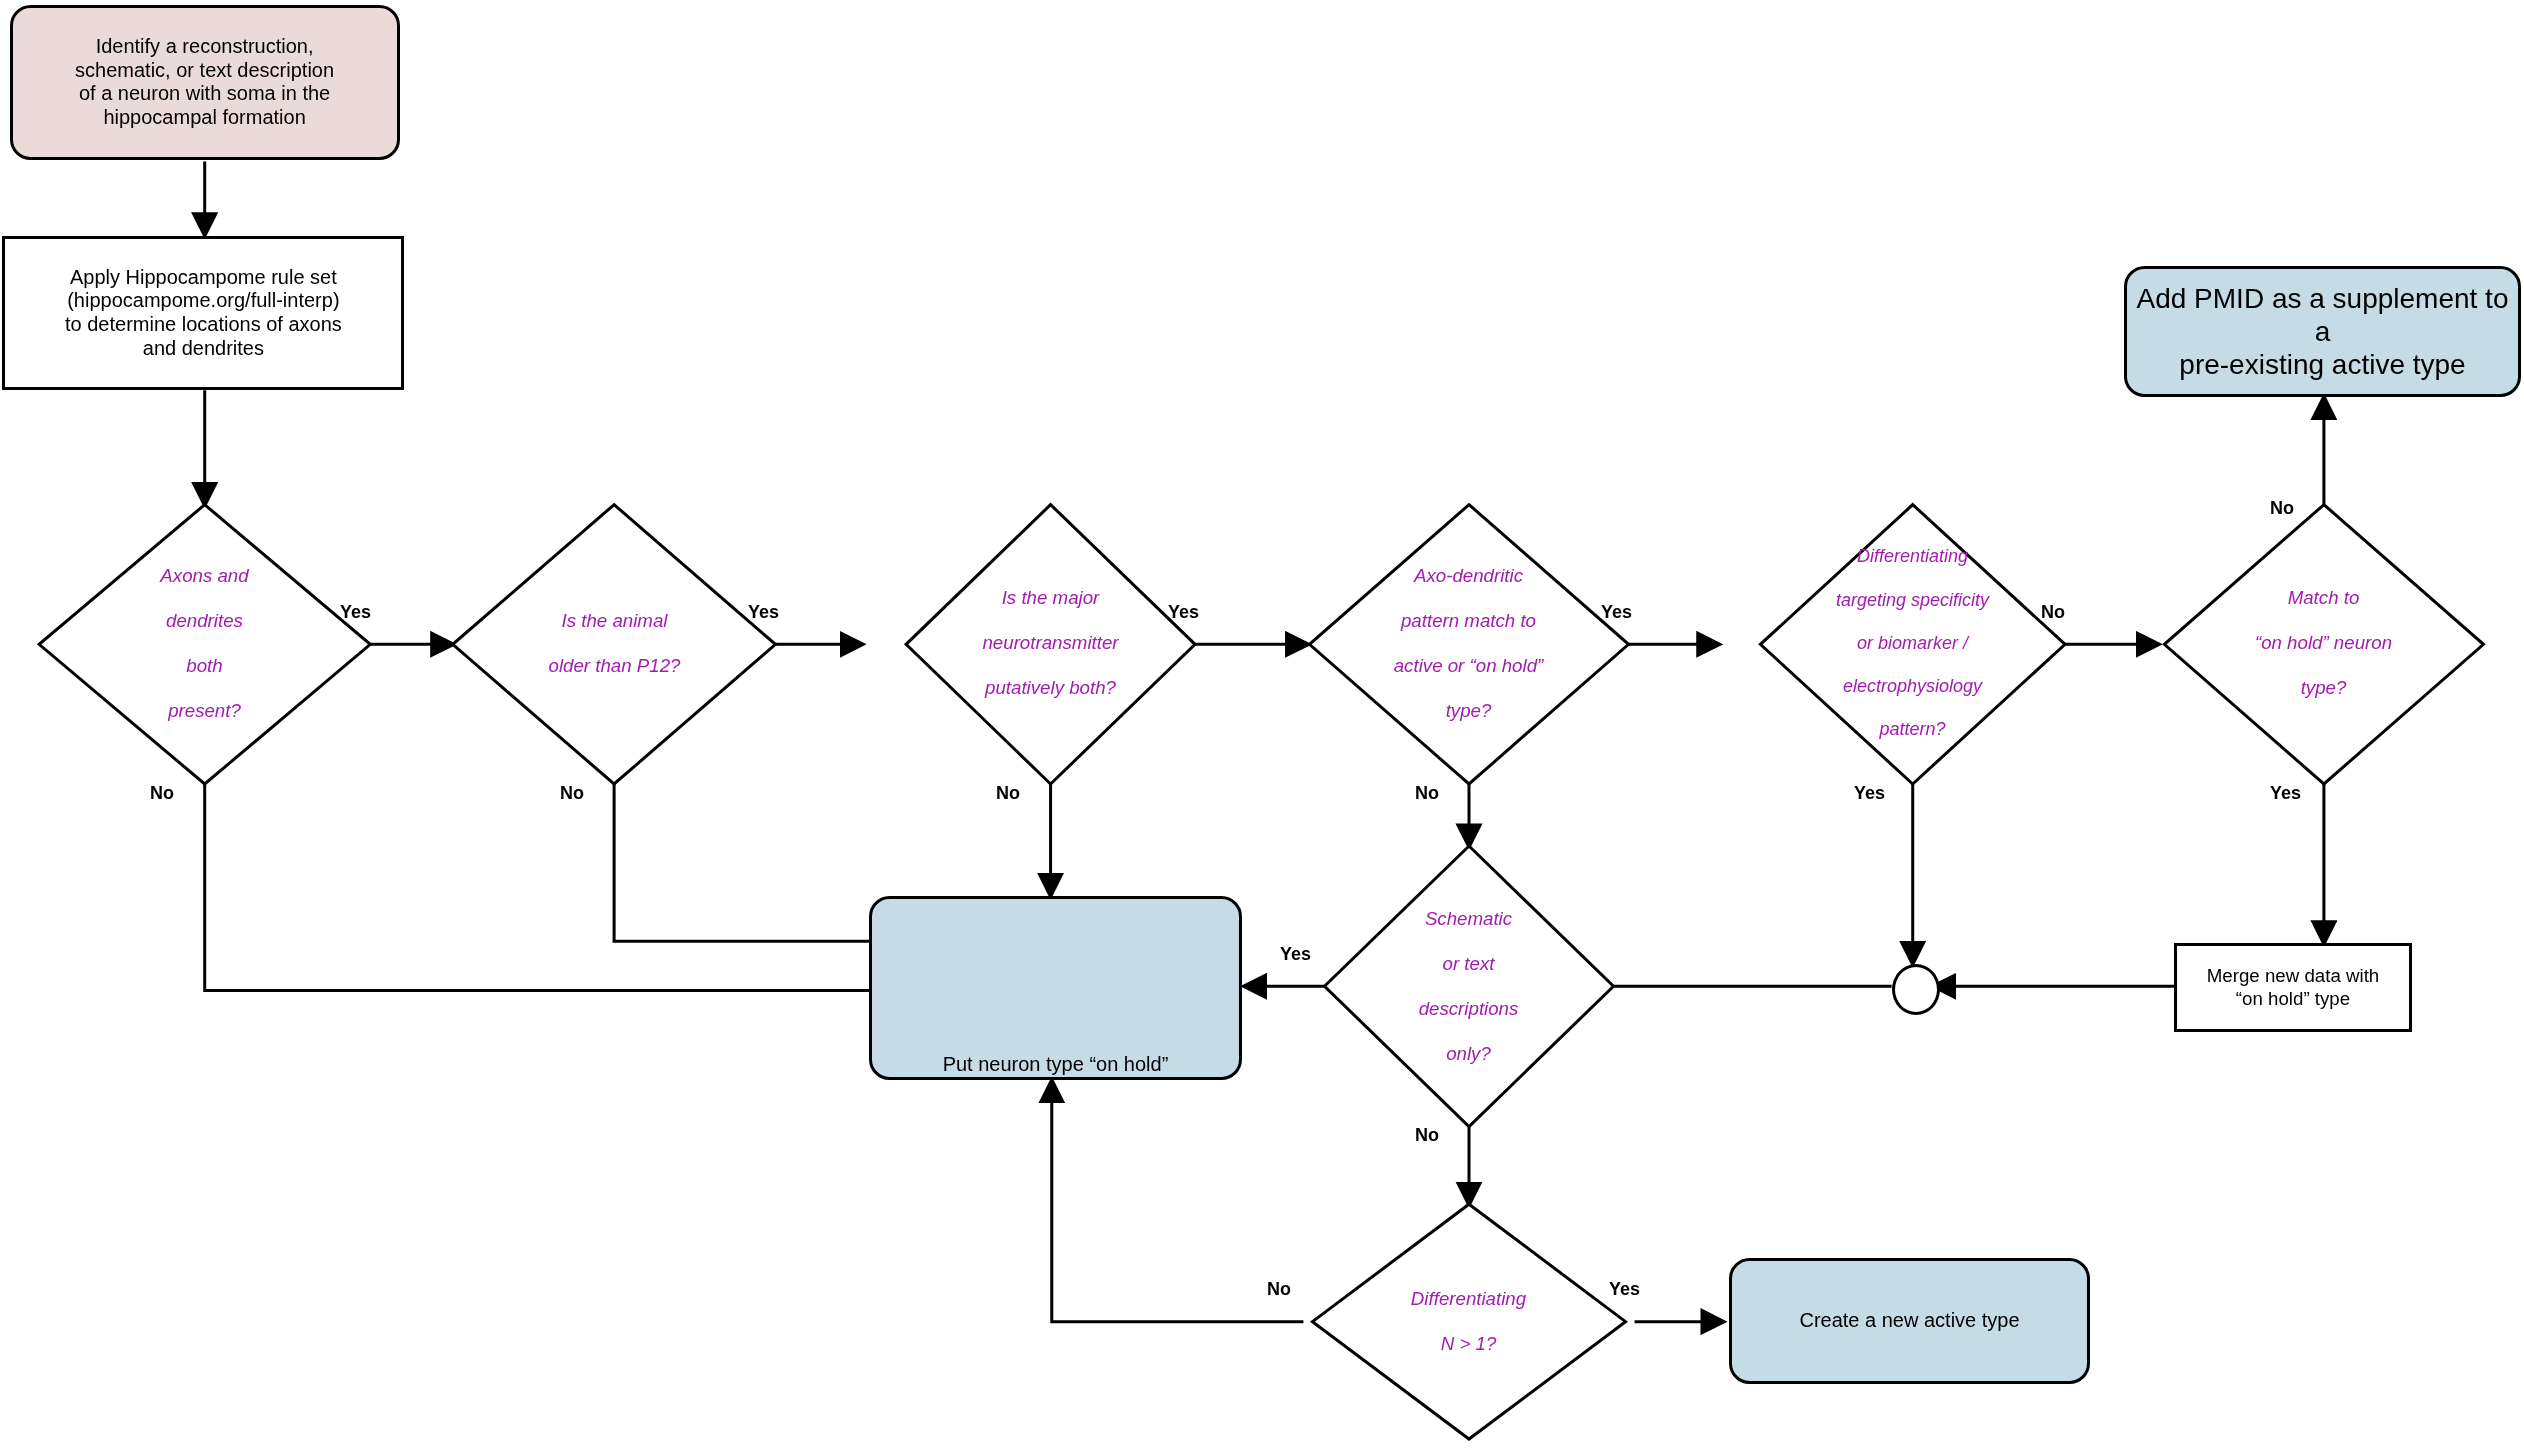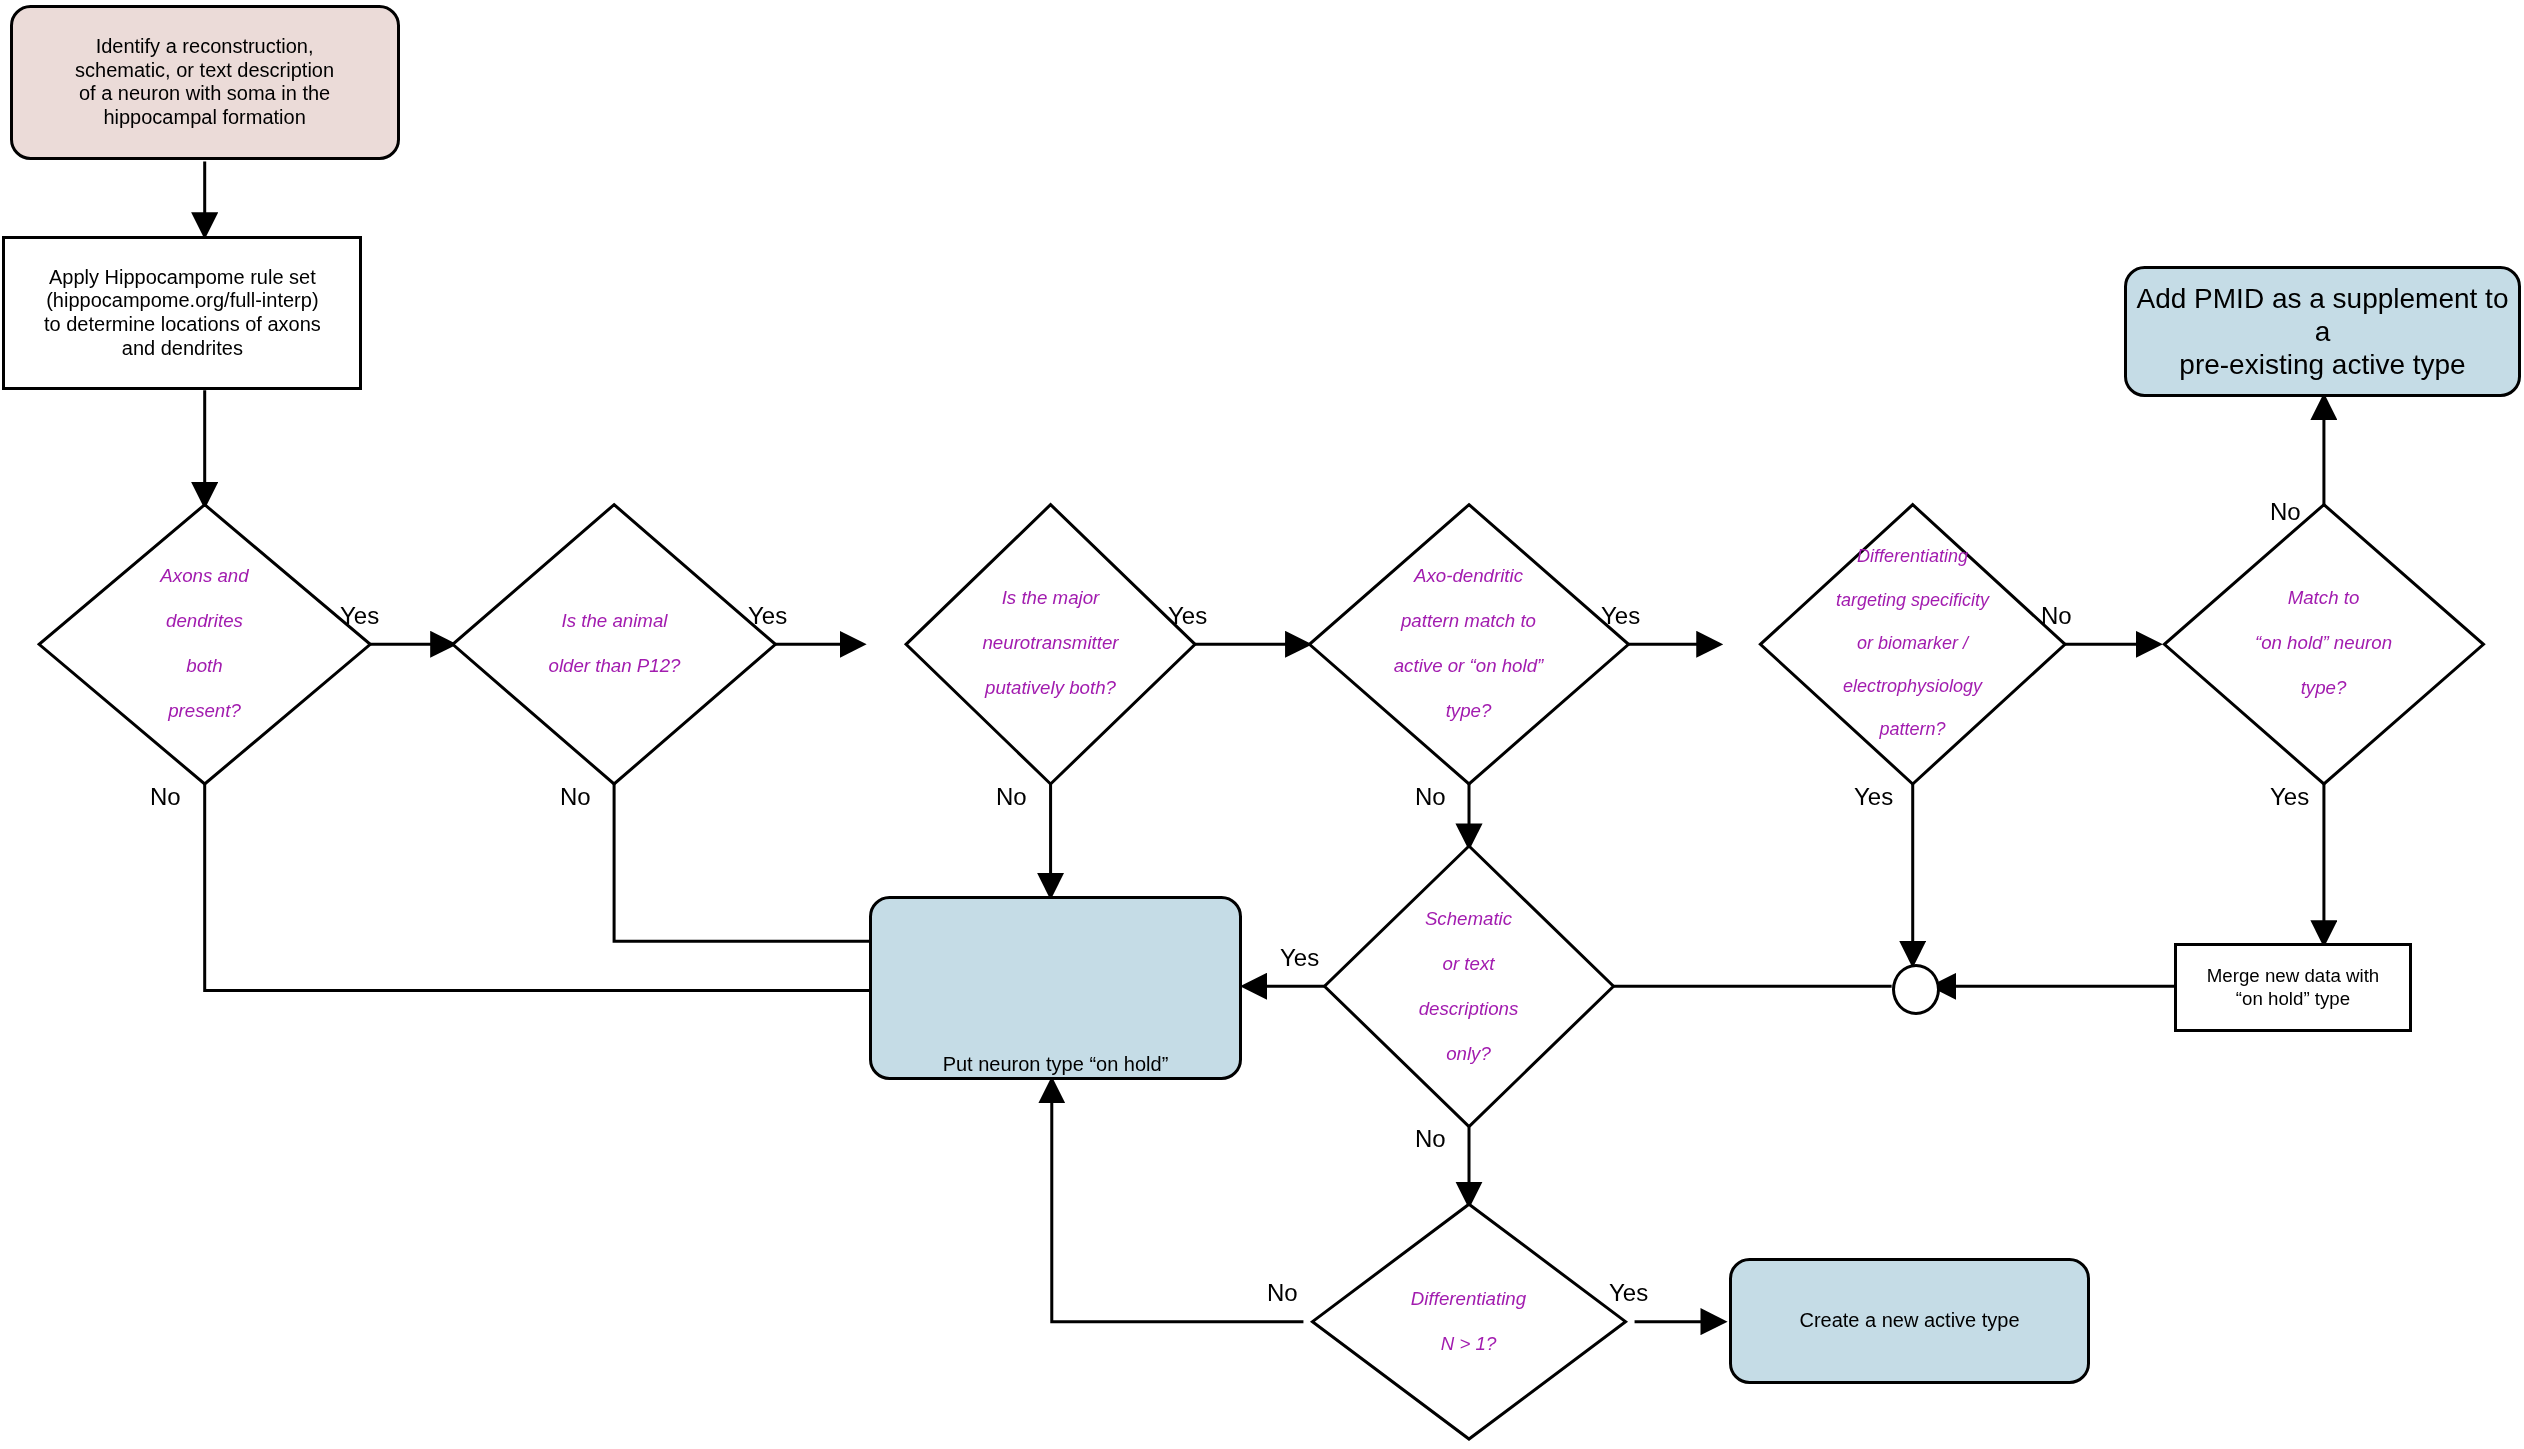--- a/index.html
+++ b/index.html
@@ -6,21 +6,21 @@
   body{font-family:"Liberation Sans", sans-serif;}
   #stage{position:relative;width:2525px;height:1450px;background:#fff;overflow:hidden;}
   #wires{position:absolute;left:0;top:0;width:2525px;height:1450px;}
   .node{position:absolute;box-sizing:border-box;display:flex;align-items:center;justify-content:center;text-align:center;}
   .rounded{border:3.6px solid #000;border-radius:20.5px;}
   .rect{border:3px solid #000;}
   .node .txt{display:block;line-height:1.18;padding:0 8.4px;color:#000;}
   .dia{position:absolute;}
   .dia .label{position:absolute;left:0;top:0;width:100%;height:100%;display:flex;align-items:center;justify-content:center;text-align:center;}
   .dia .label span{display:block;line-height:1.20;color:#a21caf;font-style:italic;}
-  .edgelabel{position:absolute;color:#000;white-space:nowrap;font-size:24px;}
+  .edgelabel{position:absolute;color:#000;white-space:nowrap;font-size:18px;font-weight:bold;}
   .junction{position:absolute;border:3px solid #000;border-radius:50%;background:#fff;}
 </style>
 </head>
 <body>
 
 <div id="stage">
 
   <svg id="wires" viewBox="0 0 4194 2408" width="2525" height="1450" xmlns="http://www.w3.org/2000/svg">
     <defs>
       <marker id="ah" viewBox="0 0 12 12" refX="10" refY="6" markerWidth="9" markerHeight="9" orient="auto-start-reverse">
@@ -84,21 +84,21 @@
 
   <div class="node rounded" style="left:9.6px;top:4.8px;width:390px;height:155px;background:#ebdbd8;font-size:20px;">
     <span class="txt">
       <span>Identify a reconstruction,</span><br>
       <span>schematic, or text description</span><br>
       <span>of a neuron with soma in the</span><br>
       <span>hippocampal formation</span>
     </span>
   </div>
 
-  <div class="node rect" style="left:2.4px;top:236px;width:360px;height:154px;background:#ffffff;font-size:20px;">
+  <div class="node rect" style="left:2.4px;top:236px;width:402px;height:154px;background:#ffffff;font-size:20px;">
     <span class="txt">
       <span>Apply Hippocampome rule set</span><br>
       <span>(hippocampome.org/full-interp)</span><br>
       <span>to determine locations of axons</span><br>
       <span>and dendrites</span>
     </span>
   </div>
 
   <div class="dia" style="left:39px;top:504px;width:331px;height:279px;">
     <div class="label" style="font-size:18.7px;">

